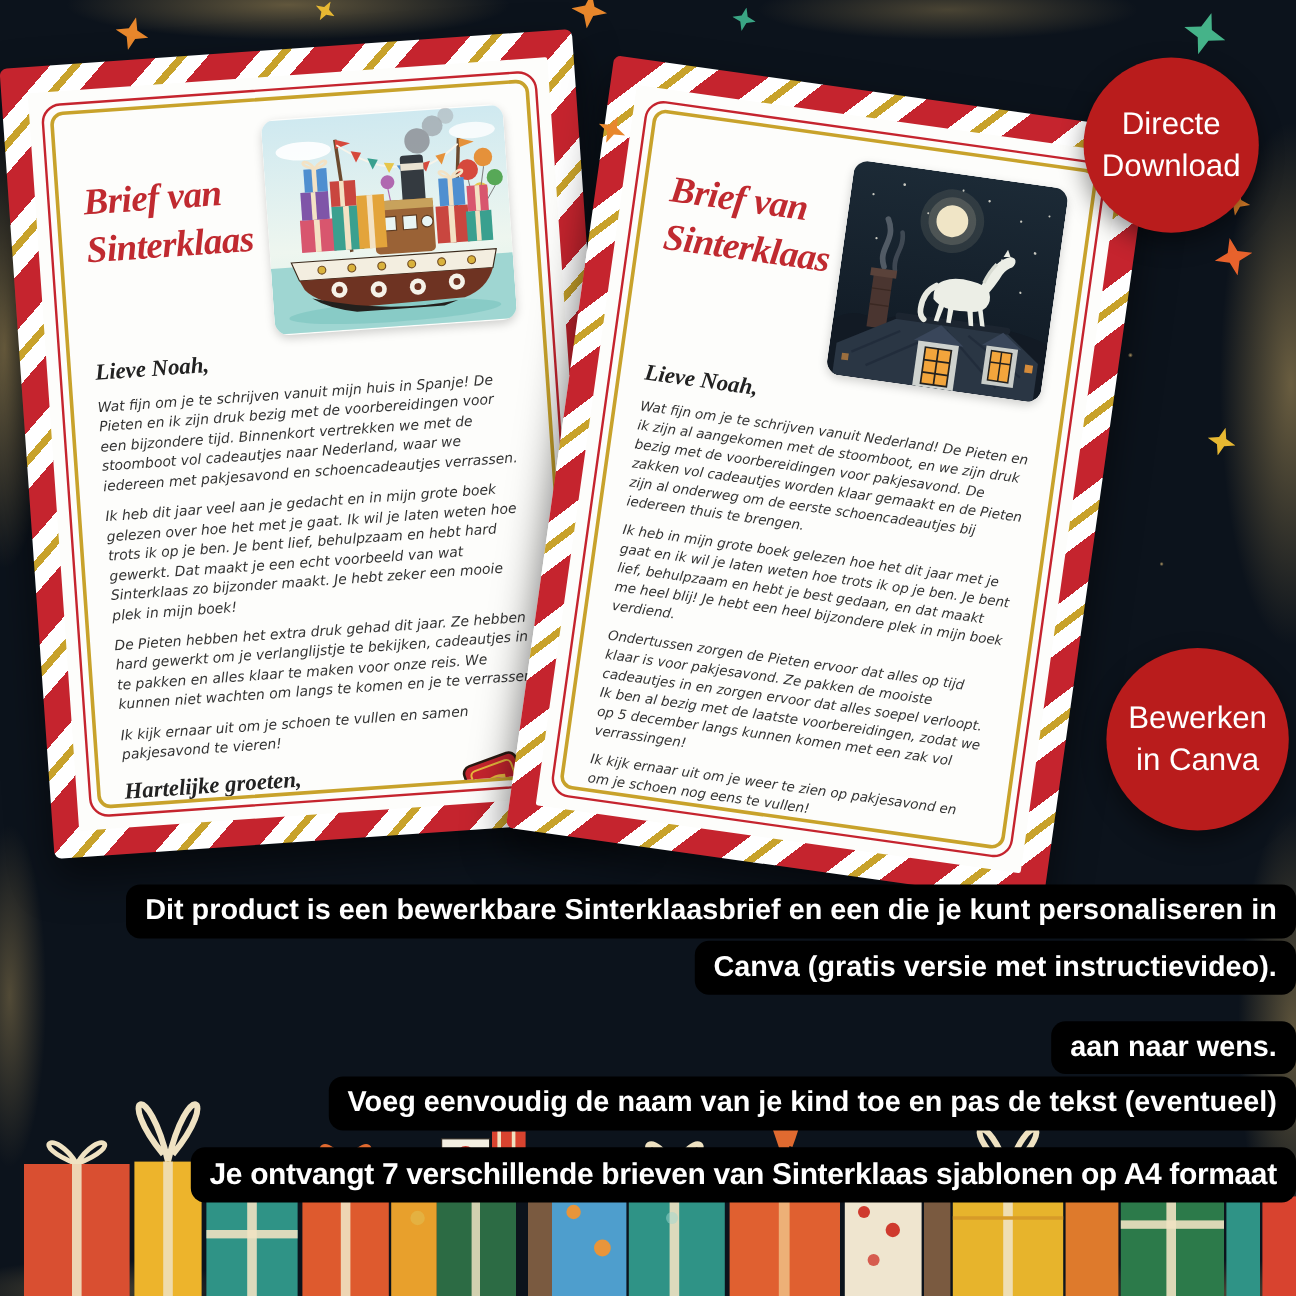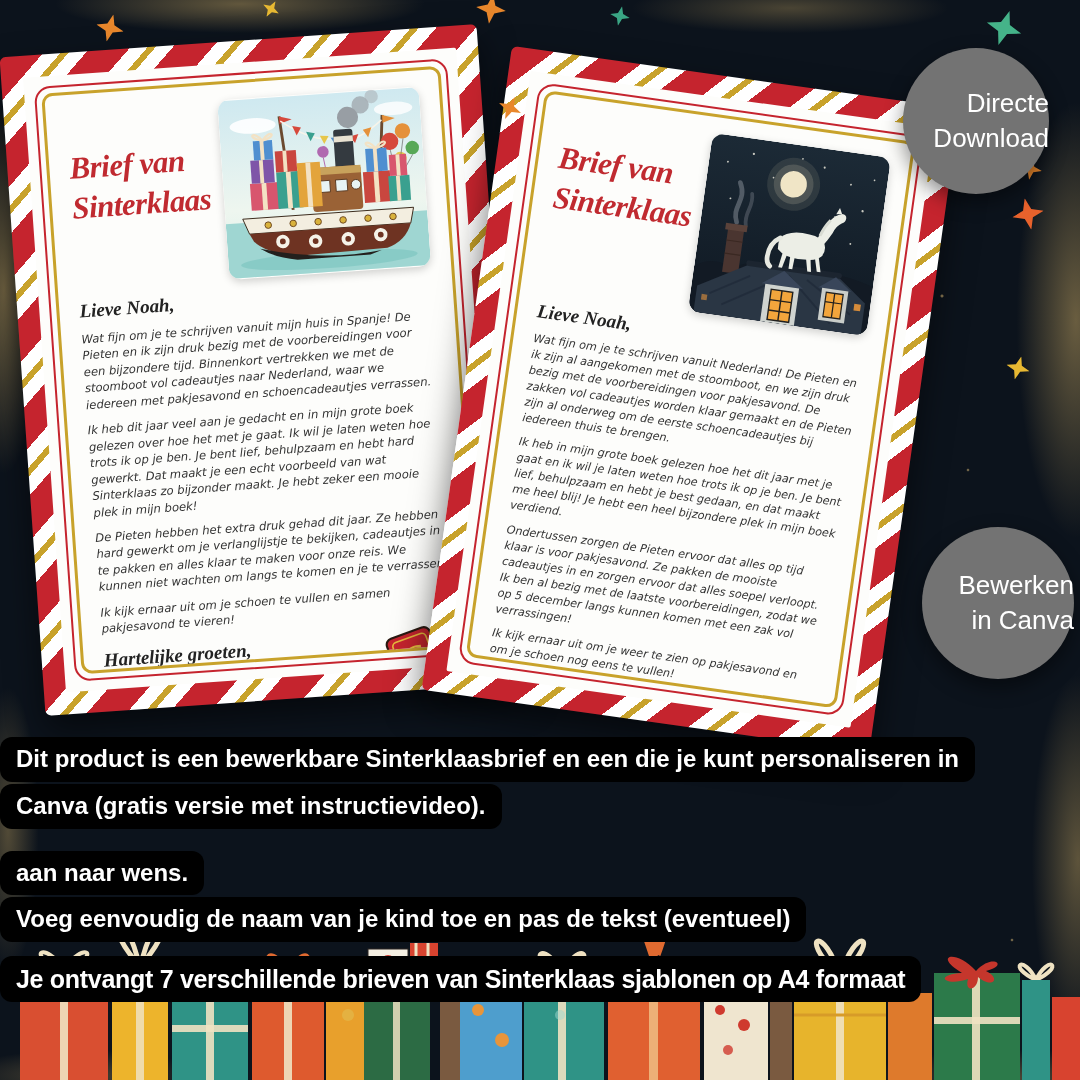--- a/index.html
+++ b/index.html
@@ -57,29 +57,29 @@
   .letter-right .body-text p { font-size:11.2px; }
   .closing-row { display:flex; justify-content:space-between; align-items:flex-start; margin-top:12px; }
   .closing { font-family:"Liberation Serif", serif; font-style:italic; font-weight:bold;
     font-size:19px; color:#222; }
   .signature { font-family:"DejaVu Serif", serif; font-style:italic; font-size:33px;
     color:#161616; transform:rotate(-6deg); margin:2px 0 0 84px; }
   .book { width:74px; height:74px; margin:-6px 2px 0 0; flex:0 0 auto; }
   .book svg { width:100%; height:100%; }
 
   
-  .badge { position:absolute; border-radius:50%; background:#737373; z-index:6;
-    display:flex; flex-direction:column; align-items:flex-end; justify-content:center;
+  .badge { position:absolute; border-radius:50%; background:#b91c1c; z-index:6;
+    display:flex; flex-direction:column; align-items:center; justify-content:center;
     color:#fff; font-size:26px; line-height:1.35; text-align:center;
     box-shadow:0 8px 20px rgba(0,0,0,.45); }
   .badge-top    { left:903px; top:48px;  width:146px; height:146px; }
-  .badge-bottom { left:922px; top:527px; width:152px; height:152px; }
+  .badge-bottom { left:922px; top:540px; width:152px; height:152px; }
 
   
-  .footer { position:absolute; left:0; right:0; top:736px; z-index:5; text-align:left; }
+  .footer { position:absolute; left:0; right:0; top:736px; z-index:5; text-align:right; }
   .fline { display:inline-block; background:#000; color:#fff;
     font-weight:700; font-size:24px; line-height:1.2; padding:8px 16px;
     border-radius:12px; margin:1px 0; }
   .fgap1 { height:20px; } .fgap2 { height:12px; }
   .fline-big { font-size:25px; letter-spacing:-0.3px; }
 
   
   .presents { position:absolute; left:0; bottom:0; width:1080px; height:215px; z-index:1; }
   .presents svg { display:block; width:100%; height:100%; }
 </style>

